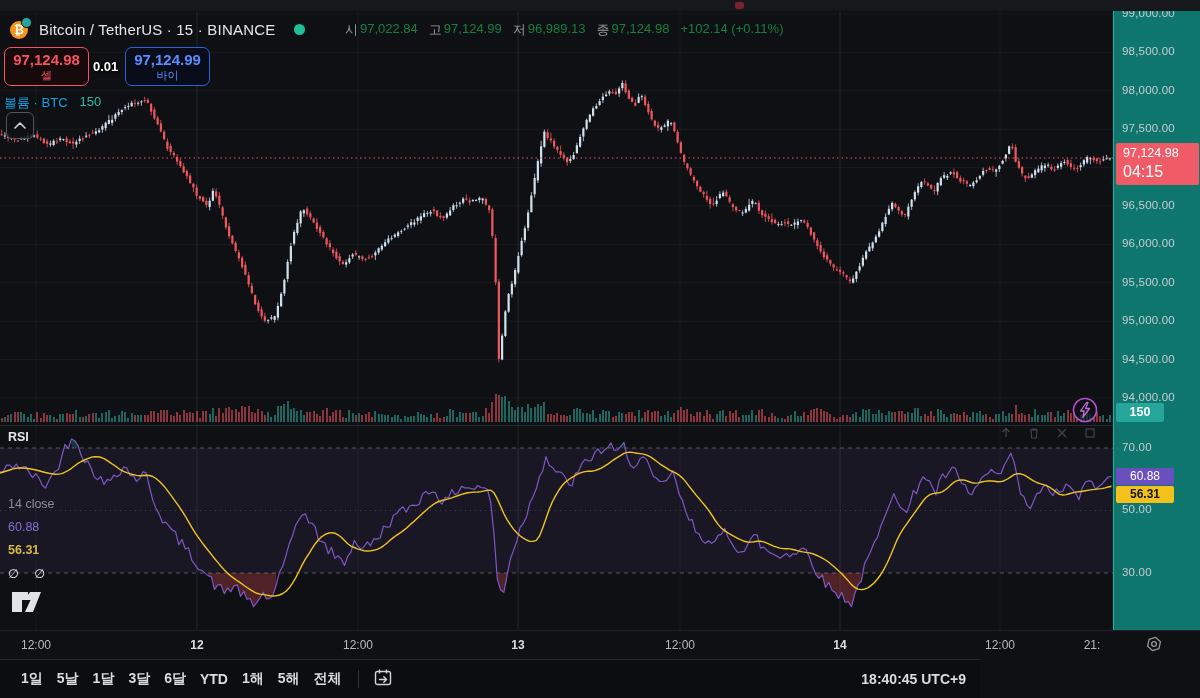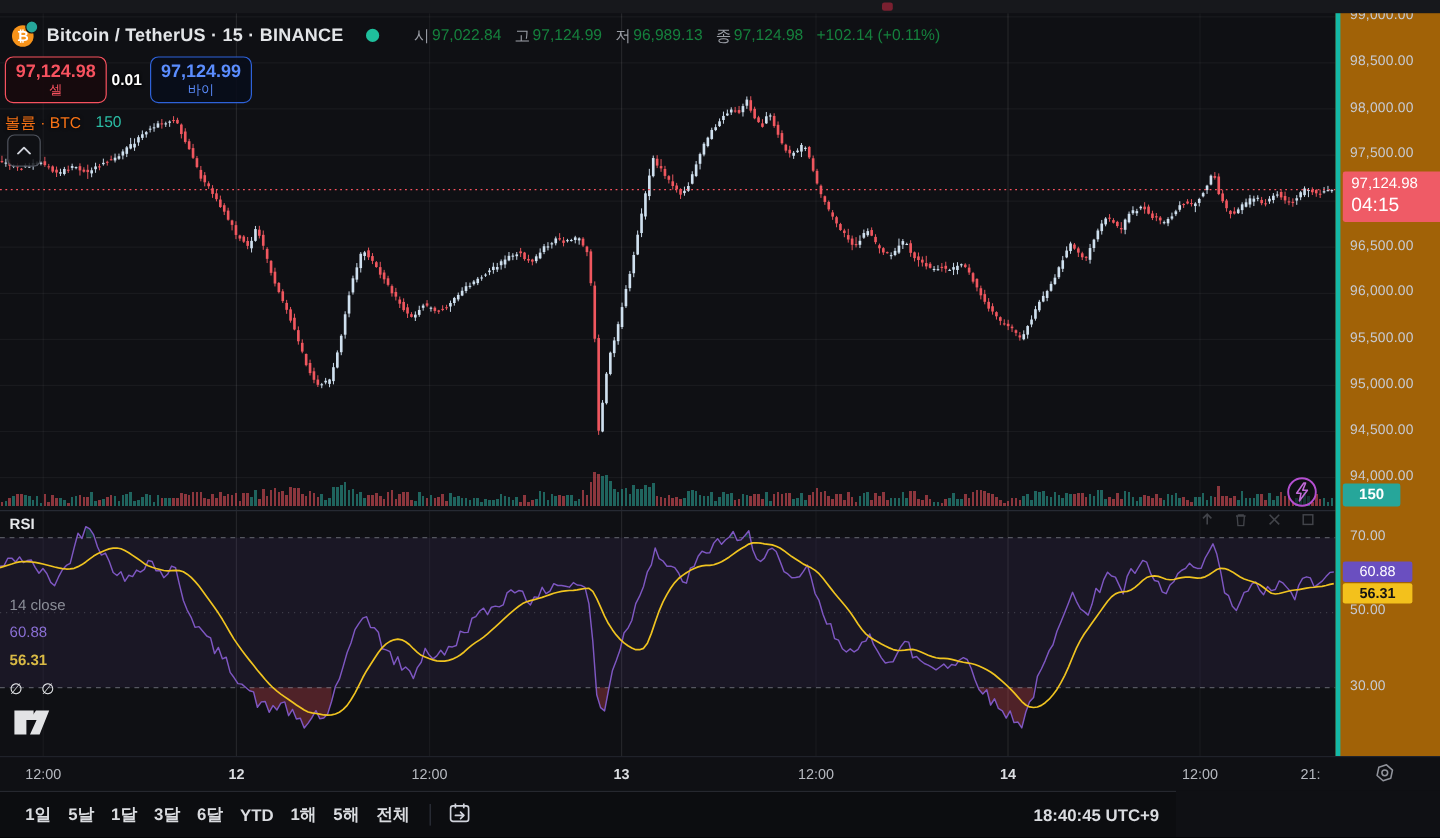--- a/index.html
+++ b/index.html
@@ -12,58 +12,58 @@
   .top-strip { position:absolute; left:0; top:0; width:1200px; height:11px; background:#17181c; z-index:6; }
   .top-strip .speck { position:absolute; left:735px; top:2px; width:9px; height:7px; background:#7a2030; border-radius:2px; }
 
   .chart-canvas { position:absolute; left:0; top:0; z-index:1; }
 
   
   .symbol-row { position:absolute; left:10px; top:19px; display:flex; align-items:center; gap:9px; z-index:5; }
   .pair-icon { position:relative; width:20px; height:20px; }
   .pair-icon .btc { position:absolute; left:0; top:2px; width:18px; height:18px; border-radius:50%; background:#f7931a; color:#fff; font-size:12px; font-weight:bold; text-align:center; line-height:18px; }
   .pair-icon .usdt { position:absolute; right:-2px; top:-2px; width:11px; height:11px; border-radius:50%; background:#26a69a; border:1px solid #0f1014; }
-  .symbol-title { font-size:15px; color:#e3e5e8; letter-spacing:.2px;font-weight:bold; }
+  .symbol-title { font-size:15px; color:#e3e5e8; letter-spacing:.2px; }
   .status-dot { width:11px; height:11px; border-radius:50%; background:#1fbf9c; margin-left:10px; }
   .ohlc-row { position:absolute; left:345px; top:21px; display:flex; gap:11px; font-size:13px; z-index:5; white-space:nowrap; }
   .ohlc-row .lab { color:#9b9ea6; }
   .ohlc-row .val { color:#15803d; }
   .ohlc-item { display:flex; gap:2px; }
 
   .trade-buttons { position:absolute; left:4px; top:47px; display:flex; align-items:center; z-index:5; }
   .trade-btn { width:85px; height:39px; border-radius:7px; display:flex; flex-direction:column; align-items:center; justify-content:center; cursor:pointer; line-height:1.1; }
   .sell-btn { border:1px solid #f7525f; background:rgba(24,9,12,.88); color:#f7525f; }
   .buy-btn  { border:1px solid #2e62d9; background:rgba(8,13,26,.88); color:#5b8dff; margin-left:36px; }
   .trade-btn .price { font-size:15px; font-weight:bold; }
   .trade-btn .side  { font-size:11px; margin-top:1px; }
   .spread-label { position:absolute; left:93px; top:59px; font-size:13px; font-weight:bold; color:#fff; text-shadow:0 1px 2px #000,0 0 3px #000; z-index:6; }
 
   .volume-legend { position:absolute; left:4px; top:94px; display:flex; gap:12px; font-size:13px; z-index:5; }
-  .volume-legend .t { color:#f97316; text-shadow:0 0 3px #000; }
+  .volume-legend .t { color:#0ea5e9; text-shadow:0 0 3px #000; }
   .volume-legend .v { color:#2bbda5; }
 
   .collapse-btn { position:absolute; left:6px; top:112px; width:28px; height:27px; border:1px solid #50545e; border-radius:6px; background:rgba(15,16,20,.85); display:flex; align-items:center; justify-content:center; z-index:5; cursor:pointer; }
 
   .boost-icon { position:absolute; left:1071px; top:396px; width:28px; height:28px; z-index:5; cursor:pointer; }
 
   .rsi-legend { position:absolute; left:8px; top:430px; display:flex; gap:9px; font-size:12.5px; align-items:baseline; z-index:5; white-space:nowrap;flex-direction:column; }
   .rsi-legend .title { color:#e6e8eb; font-weight:bold; }
   .rsi-legend .params { color:#8b8e98;margin-top:44px; }
   .rsi-legend .pval { color:#8a6fd4; }
   .rsi-legend .yval { color:#d9ba45; font-weight:bold; }
   .rsi-legend .empty { color:#e6e8eb; letter-spacing:6px; }
 
   .pane-tools { position:absolute; left:1000px; top:427px; display:flex; gap:16px; opacity:.32; z-index:5; }
   .pane-tools svg { display:block; }
 
   .watermark { position:absolute; left:10px; top:588px; display:flex; align-items:center; gap:9px; z-index:4; }
   .watermark .wm-text { font-size:27px; font-weight:bold; color:#e2e3e5; letter-spacing:.3px; }
 
   
-  .price-axis { position:absolute; left:1113px; top:0; width:87px; height:630px; background:#a16207; border-left:4px solid #14b8a6; z-index:3; cursor:ns-resize; }
+  .price-axis { position:absolute; left:1113px; top:0; width:87px; height:630px; background:#0f766e; border-left:1px solid #14b8a6; z-index:3; cursor:ns-resize; }
   .axis-label { position:absolute; left:8px; font-size:11.5px; color:#c7cbd4; letter-spacing:.2px; }
   .price-badge { position:absolute; left:2px; top:143px; width:83px; padding:3px 0 3px 7px; background:#ef5b66; color:#fff; border-radius:2px; line-height:1.25; z-index:4; }
   .price-badge .p { font-size:12.5px; }
   .price-badge .cd { font-size:16px; }
   .vol-badge { position:absolute; left:2px; top:403px; width:48px; height:19px; background:#26a69a; color:#fff; font-size:12.5px; font-weight:bold; text-align:center; line-height:19px; border-radius:2px; }
   .rsi-badge { position:absolute; left:2px; width:58px; height:17px; font-size:12px; text-align:center; line-height:17px; border-radius:2px; }
   .rsi-badge.purple { top:468px; background:#6a4fc0; color:#fff; }
   .rsi-badge.yellow { top:486px; background:#f3c11c; color:#141414; font-weight:bold; }
 
   

